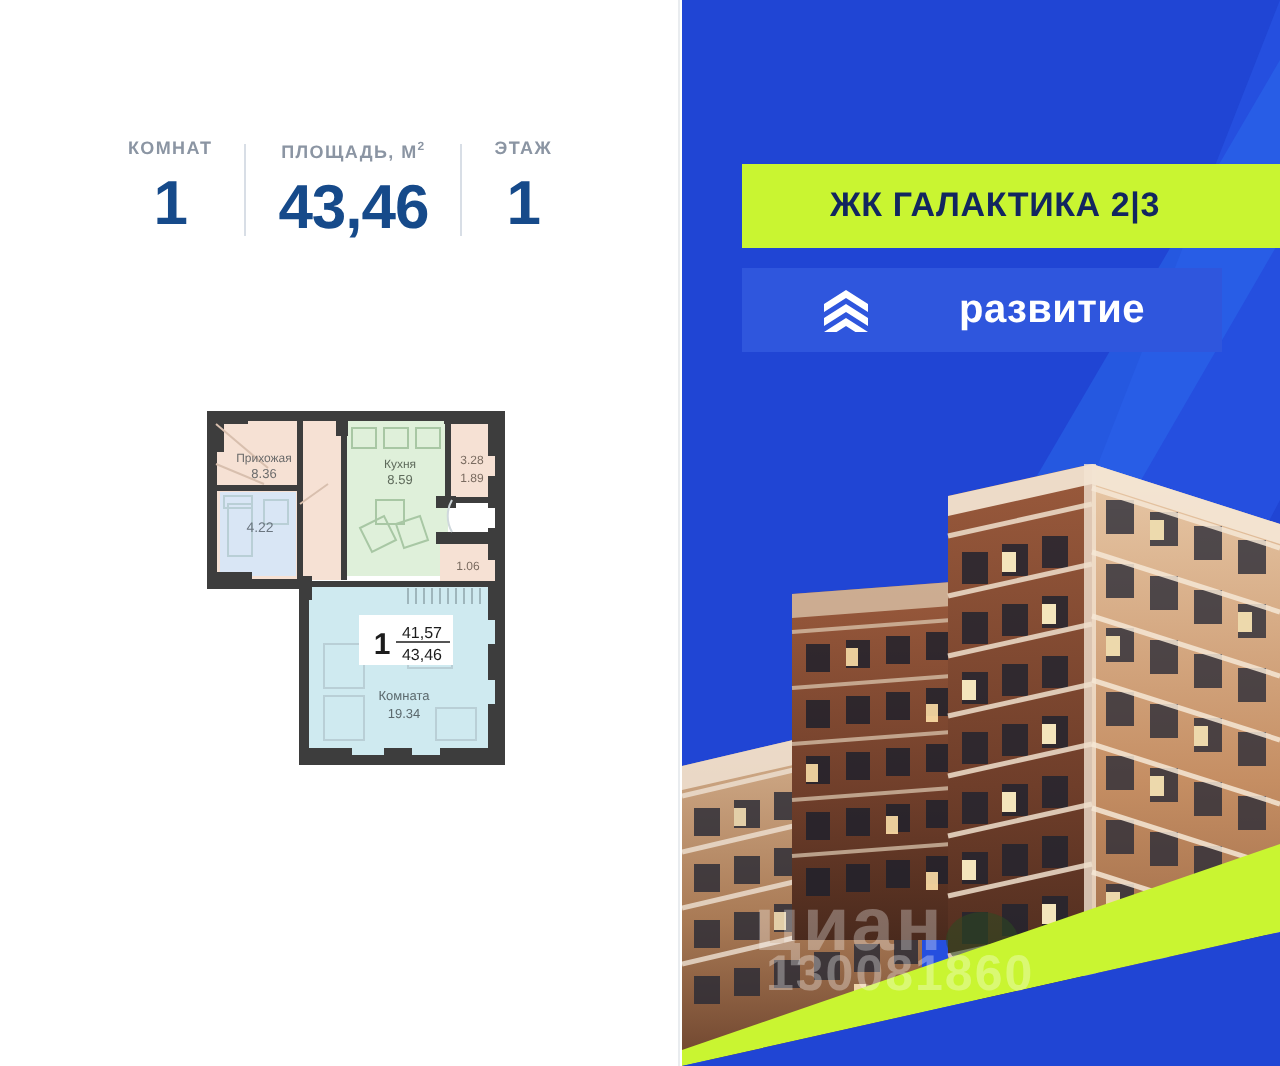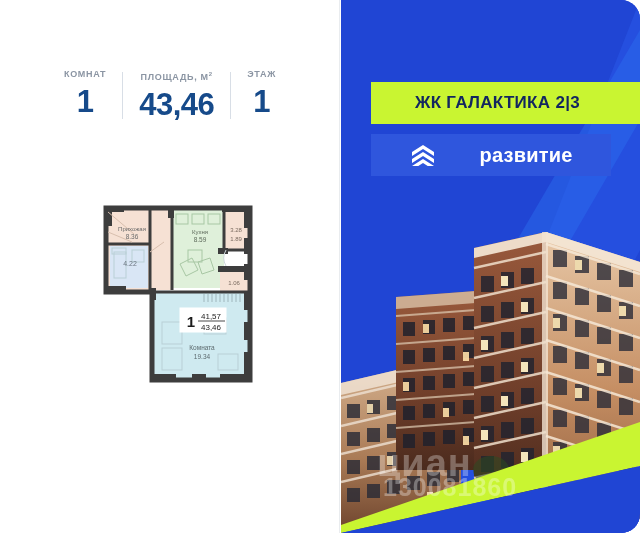--- a/index.html
+++ b/index.html
@@ -9,21 +9,20 @@
   }
   body {
     font-family: "Liberation Sans", sans-serif;
   }
   #root {
     position: relative;
     width: 640px;
     height: 533px;
     overflow: hidden;
     background: #ffffff;
-    border-radius: 19px;
   }
 
   
   #left-card {
     position: absolute;
     left: 0;
     top: 0;
     width: 340px;
     height: 533px;
     background: #ffffff;

